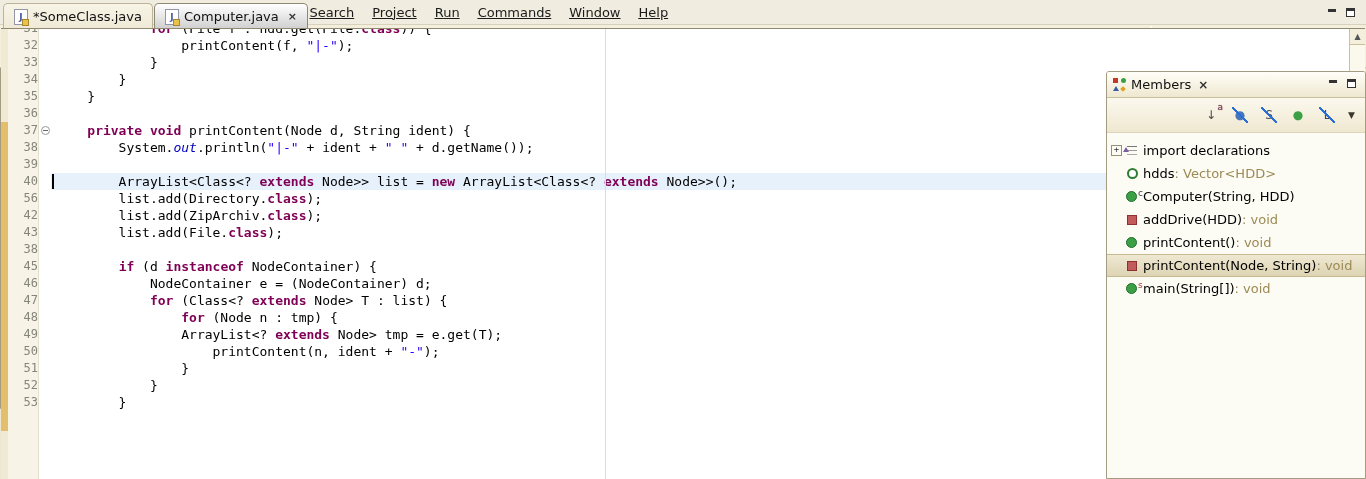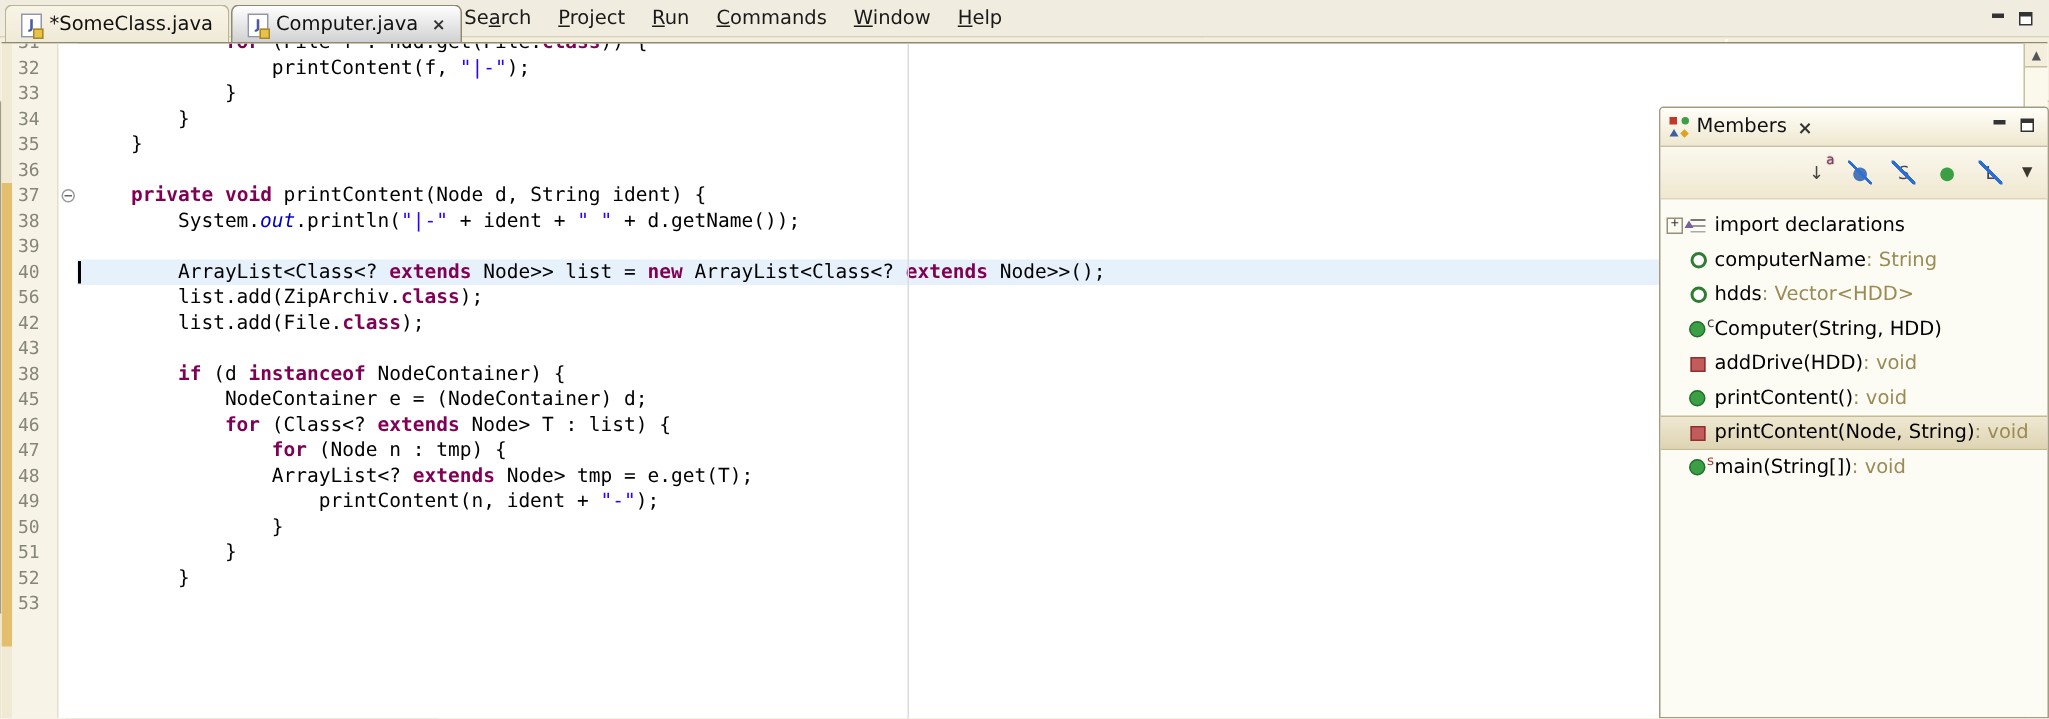--- a/index.html
+++ b/index.html
@@ -2,21 +2,21 @@
 <html><head>
 <meta charset="utf-8">
 <style>
   html,body{margin:0;padding:0;}
   body{font-family:"DejaVu Sans","Liberation Sans",sans-serif;background:#EFE9D6;}
   #screen{position:relative;width:1366px;height:479px;overflow:hidden;background:#EDE7D2;}
 
   
   #menubar{position:absolute;left:0;top:0;width:1366px;height:25px;background:#F0ECDF;
     border-bottom:1px solid #D8D1BC;display:flex;align-items:center;padding-left:6px;box-sizing:border-box;}
-  .menu-item{font-size:13px;color:#1a1a1a;padding:2px 9px;cursor:default;}
+  .menu-item{font-size:13px;color:#1a1a1a;padding:2px 9px;cursor:default;text-decoration:underline;}
   .menu-item u{text-decoration:underline;}
 
   
   #toolbar{position:absolute;left:0;top:25px;width:1366px;height:43px;background:#F4EEDC;
     border-bottom:1px solid #CFC7AC;display:flex;align-items:center;padding-left:4px;box-sizing:border-box;}
   .tb-group{display:flex;align-items:center;gap:6px;padding:0 9px;height:30px;border-right:1px solid #D5CCB0;}
   .tb-group:last-of-type{border-right:none;}
   .tb-btn{display:inline-flex;align-items:center;gap:2px;padding:3px 2px;border-radius:3px;}
   .tb-btn.disabled{opacity:.45;}
   .tbi{position:relative;display:inline-flex;width:18px;height:18px;align-items:center;justify-content:center;font-size:15px;line-height:1;}
@@ -537,21 +537,21 @@
         </div>
       </div>
     <div class="win-btns">
       <span class="wbtn min"></span>
       <span class="wbtn max"></span>
     </div>
     <div id="ed-content">
       <div id="diffstrip">
           <div id="diff-gold" style="top: 93px; height: 309px;"></div>
         </div>
-      <div id="gutter" style="padding-top: 0px; margin-top: 0px;">
+      <div id="gutter" style="padding-top: 0px; margin-top: 0px; text-align: right;">
           <div class="lnum" style="margin-top: -9px;">31</div>
           <div class="lnum" style="margin-top: 0px;">32</div>
           <div class="lnum" style="margin-top: 0px;">33</div>
           <div class="lnum" style="margin-top: 0px;">34</div>
           <div class="lnum" style="margin-top: 0px;">35</div>
           <div class="lnum" style="margin-top: 0px;">36</div>
           <div class="lnum" style="margin-top: 0px;">37</div>
           <div class="lnum" style="margin-top: 0px;">38</div>
           <div class="lnum" style="margin-top: 0px;">39</div>
           <div class="lnum" style="margin-top: 0px;">40</div>
@@ -600,20 +600,21 @@
           <div class="cline" style="margin-top: -9px;"><span>            </span><span class="seg-k">for</span><span> (File f : hdd.get(File.</span><span class="seg-k">class</span><span>)) {</span></div>
           <div class="cline" style="margin-top: 0px;"><span>                printContent(f, </span><span class="seg-s">"|-"</span><span>);</span></div>
           <div class="cline" style="margin-top: 0px;"><span>            }</span></div>
           <div class="cline" style="margin-top: 0px;"><span>        }</span></div>
           <div class="cline" style="margin-top: 0px;"><span>    }</span></div>
           <div class="cline" style="margin-top: 0px;"></div>
           <div class="cline" style="margin-top: 0px;"><span>    </span><span class="seg-k">private</span><span> </span><span class="seg-k">void</span><span> printContent(Node d, String ident) {</span></div>
           <div class="cline" style="margin-top: 0px;"><span>        System.</span><span class="seg-f">out</span><span>.println(</span><span class="seg-s">"|-"</span><span> + ident + </span><span class="seg-s">" "</span><span> + d.getName());</span></div>
           <div class="cline" style="margin-top: 0px;"></div>
           <div class="cline cur" style="margin-top: 0px;"><span>        ArrayList&lt;Class&lt;? </span><span class="seg-k">extends</span><span> Node&gt;&gt; list = </span><span class="seg-k">new</span><span> ArrayList&lt;Class&lt;? </span><span class="seg-k">extends</span><span> Node&gt;&gt;();</span><span class="caret"></span></div>
+          <div class="cline" style="margin-top: 0px;"><span>        list.add(Directory.</span><span class="seg-k">class</span><span>);</span></div>
           <div class="cline" style="margin-top: 0px;"><span>        list.add(ZipArchiv.</span><span class="seg-k">class</span><span>);</span></div>
           <div class="cline" style="margin-top: 0px;"><span>        list.add(File.</span><span class="seg-k">class</span><span>);</span></div>
           <div class="cline" style="margin-top: 0px;"></div>
           <div class="cline" style="margin-top: 0px;"><span>        </span><span class="seg-k">if</span><span> (d </span><span class="seg-k">instanceof</span><span> NodeContainer) {</span></div>
           <div class="cline" style="margin-top: 0px;"><span>            NodeContainer e = (NodeContainer) d;</span></div>
           <div class="cline" style="margin-top: 0px;"><span>            </span><span class="seg-k">for</span><span> (Class&lt;? </span><span class="seg-k">extends</span><span> Node&gt; T : list) {</span></div>
           <div class="cline" style="margin-top: 0px;"><span>                </span><span class="seg-k">for</span><span> (Node n : tmp) {</span></div>
           <div class="cline" style="margin-top: 0px;"><span>                ArrayList&lt;? </span><span class="seg-k">extends</span><span> Node&gt; tmp = e.get(T);</span></div>
           <div class="cline" style="margin-top: 0px;"><span>                    printContent(n, ident + </span><span class="seg-s">"-"</span><span>);</span></div>
           <div class="cline" style="margin-top: 0px;"><span>                }</span></div>
@@ -685,28 +686,20 @@
           <span class="micon">
             <span class="m-imp"></span>
           </span>
           <span>import declarations</span>
         </div>
         <div class="mrow">
           <span class="mexp"></span>
           <span class="micon">
             <span class="m-field"></span>
           </span>
-          <span>computerName</span>
-          <span class="m-type"> : String</span>
-        </div>
-        <div class="mrow">
-          <span class="mexp"></span>
-          <span class="micon">
-            <span class="m-field"></span>
-          </span>
           <span>hdds</span>
           <span class="m-type"> : Vector&lt;HDD&gt;</span>
         </div>
         <div class="mrow">
           <span class="mexp"></span>
           <span class="micon">
             <span class="m-pub"></span>
             <span class="m-sup sup-c">c</span>
           </span>
           <span>Computer(String, HDD)</span>

